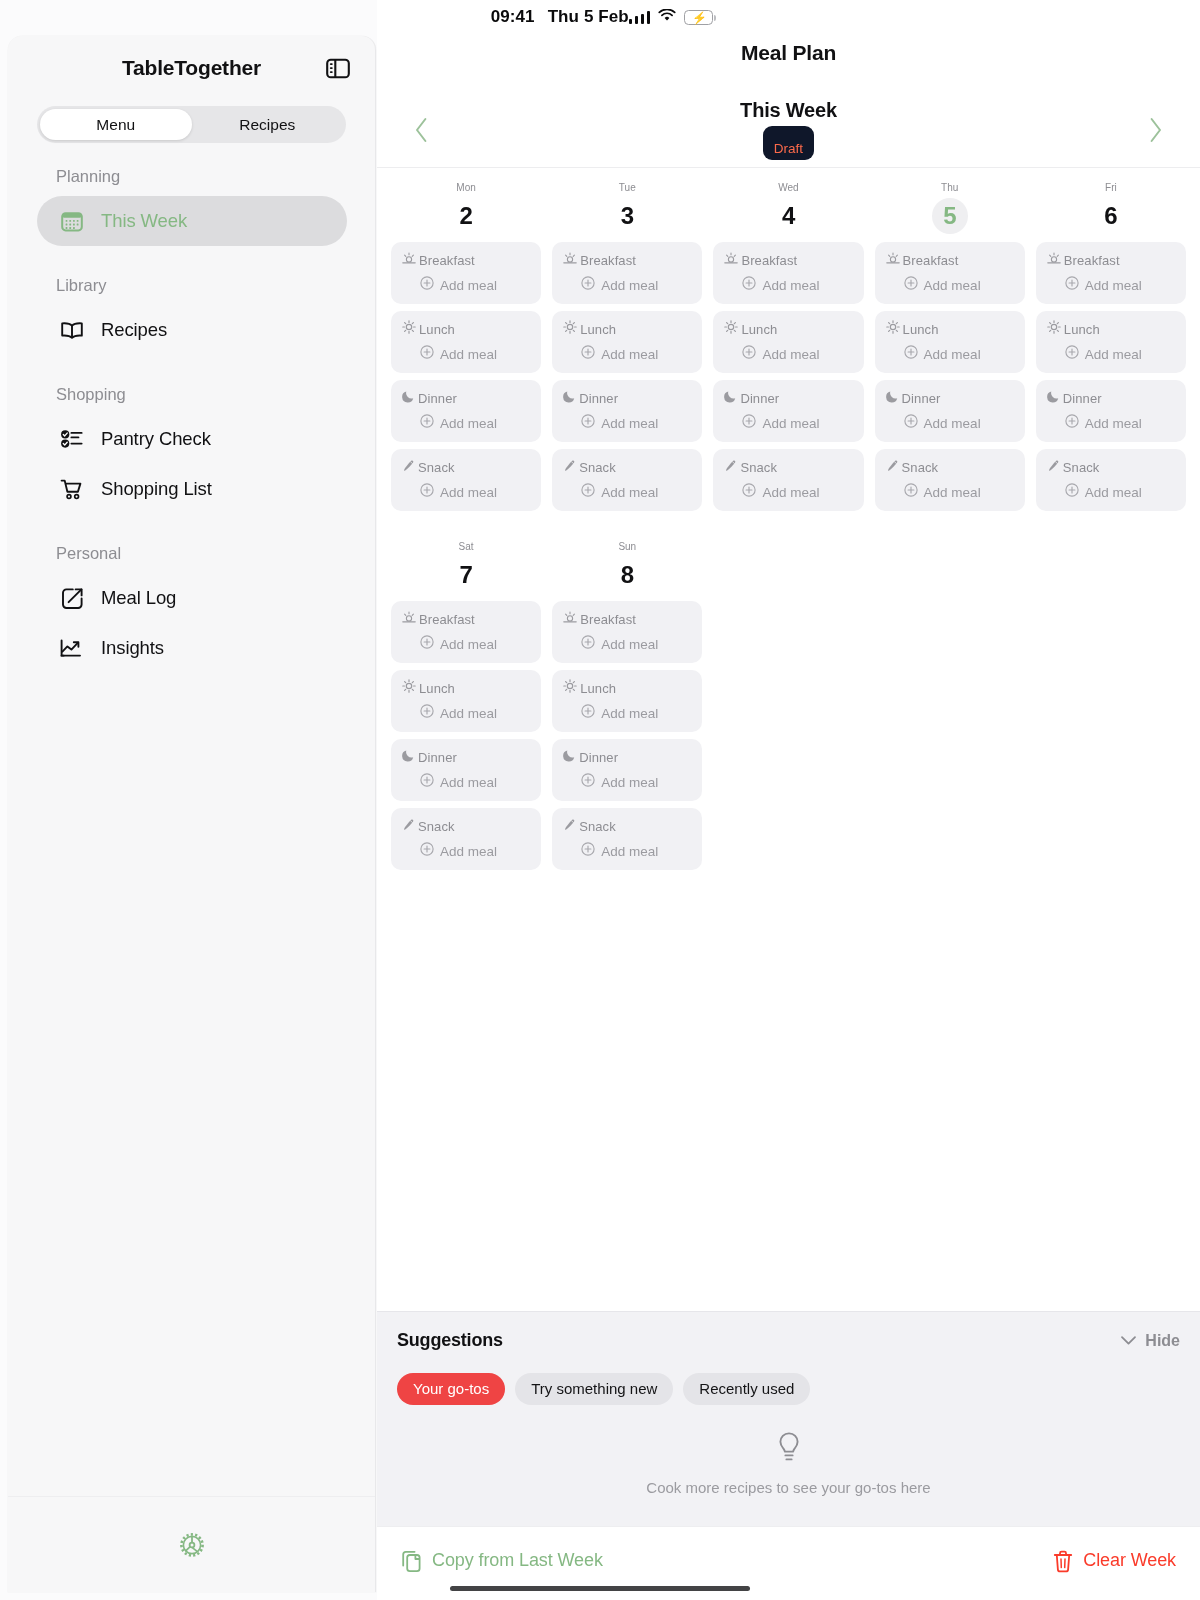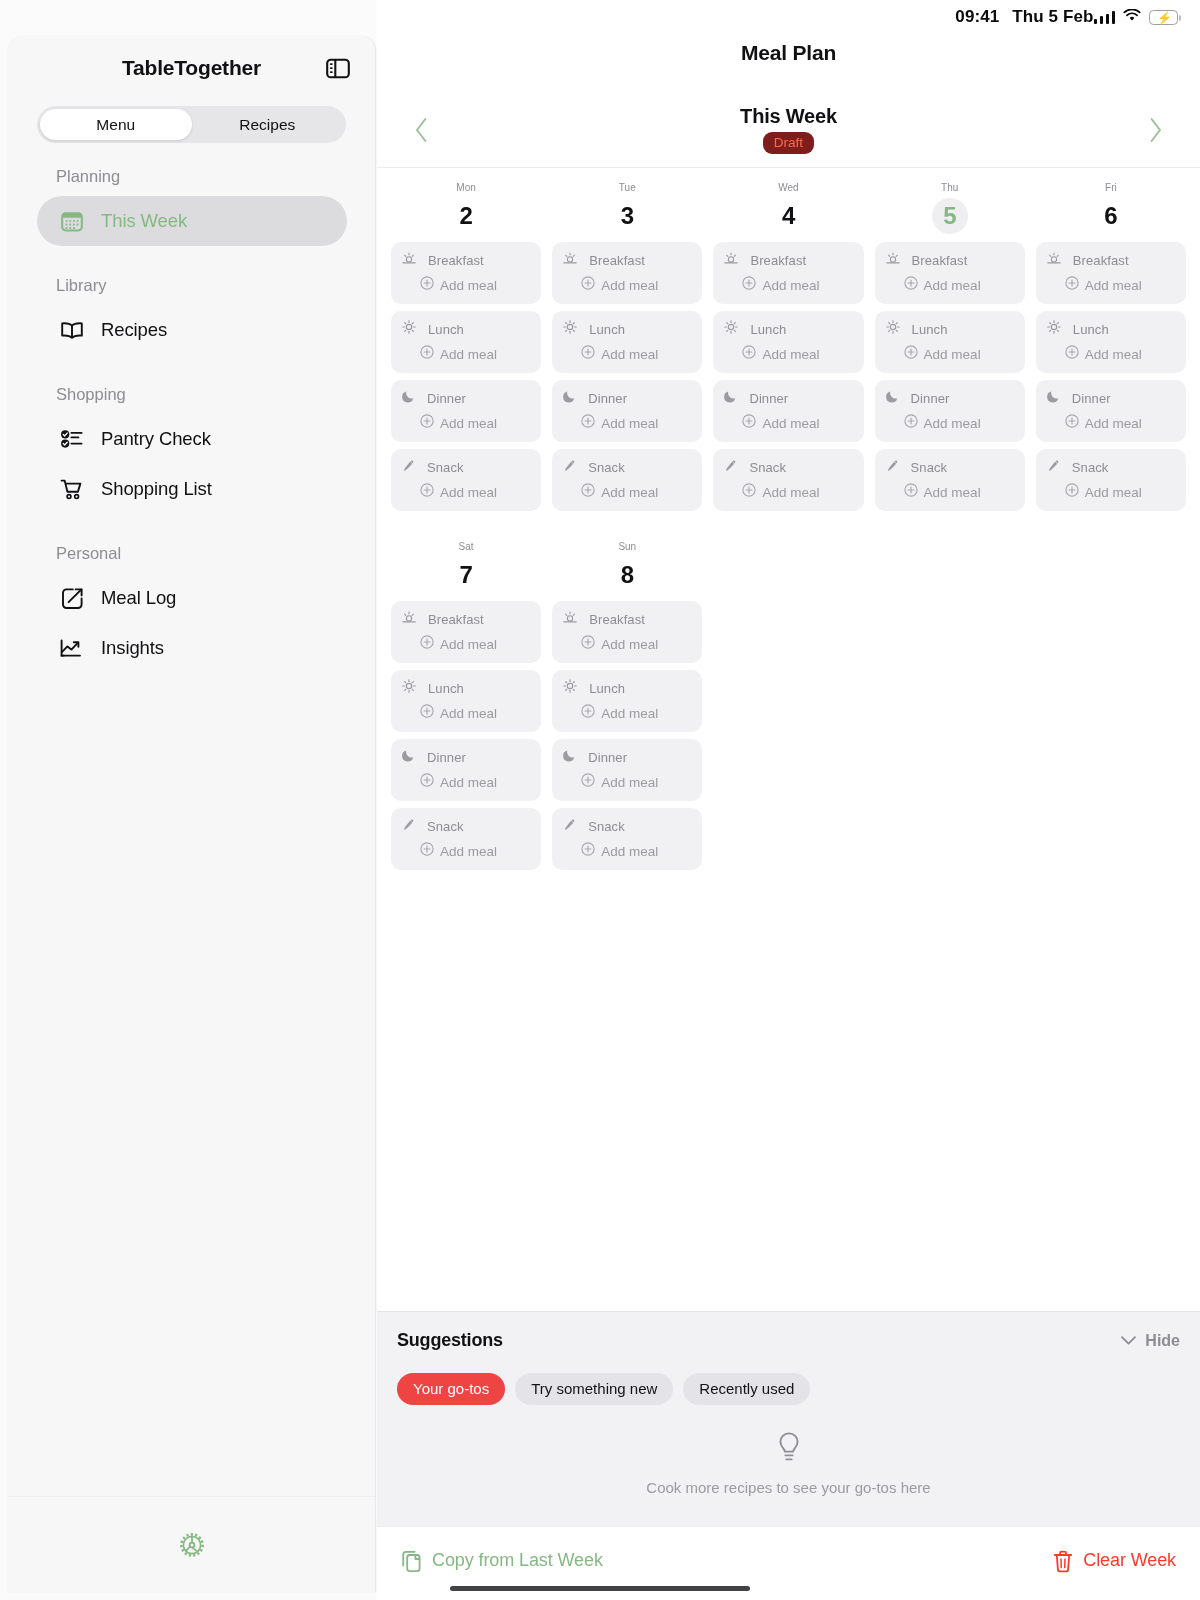--- a/index.html
+++ b/index.html
@@ -7,21 +7,21 @@
     width: 1200px; height: 1600px;
     font-family: "Liberation Sans", sans-serif;
     background: #ffffff;
     overflow: hidden;
   }
   #root { position: relative; width: 1200px; height: 1600px; background: #fbfbfc; }
 
   
   .statusbar {
     position: absolute; top: 0; left: 0; width: 1200px; height: 34px;
-    display: flex; align-items: center; justify-content: flex-end;
+    display: flex; align-items: center; justify-content: center;
     padding: 0 22px 0 26px; z-index: 40;
   }
   .sb-left { display: flex; align-items: center; gap: 13px; }
   .sb-time { font-size: 17px; font-weight: 700; color: #0b0b0c; letter-spacing: .1px; }
   .sb-date { font-size: 17px; font-weight: 700; color: #0b0b0c; letter-spacing: .1px; }
   .sb-right { display: flex; align-items: center; gap: 8px; }
   .bars { display: flex; align-items: flex-end; gap: 2.5px; height: 13px; }
   .bars i { width: 3.5px; background: #0b0b0c; border-radius: 1px; display: block; }
   .bars i:nth-child(1) { height: 5px; }
   .bars i:nth-child(2) { height: 7.5px; }
@@ -102,41 +102,41 @@
     padding-top: 14px;
   }
   .week-bar {
     height: 76px; display: flex; align-items: center; justify-content: space-between;
     padding: 0 24px; border-bottom: 1px solid #ededef; position: relative;
   }
   .chev-btn { width: 40px; height: 40px; display: flex; align-items: center; justify-content: center; cursor: pointer; }
   .week-center { display: flex; flex-direction: column; align-items: center; gap: 4px; }
   .week-name { font-size: 20px; font-weight: 700; color: #111113; letter-spacing: -.2px; }
   .draft-badge {
-    background: #7f1d1d; color: #fc6a4b; font-size: 13.5px;
-    padding: 3px 11px 4px 11px; border-radius: 9px; font-weight: 400;
+    background: #0f172a; color: #fc6a4b; font-size: 13.5px;
+    padding: 15px 11px 4px 11px; border-radius: 9px; font-weight: 400;
   }
 
   .grid-wrap { padding: 0 14px; }
   .week-grid { display: grid; grid-template-columns: repeat(5, 1fr); column-gap: 11px; }
   .day-col { padding-top: 14px; }
   .day-name { text-align: center; font-size: 10px; color: #8d8d92; margin-bottom: 5px; }
   .day-num {
     text-align: center; font-size: 24px; font-weight: 700; color: #111113;
     height: 36px; line-height: 36px; letter-spacing: -.3px;
   }
   .day-num.today span {
     display: inline-block; width: 36px; height: 36px; line-height: 36px;
     border-radius: 50%; background: #efeff1; color: #85b883;
   }
   .meals { margin-top: 8px; display: flex; flex-direction: column; gap: 7px; }
   .meal-card {
     background: #f1f1f4; border-radius: 10px; padding: 9px 11px 10px 11px; cursor: pointer;
   }
-  .meal-head { display: flex; align-items: center; gap: 12px; }
+  .meal-head { display: flex; align-items: center; gap: 3px; }
   .meal-name { font-size: 13px; color: #8d8d92; letter-spacing: .1px; }
   .add-meal {
     display: flex; align-items: center; gap: 6px; margin-top: 7px;
     padding-left: 18px; cursor: pointer;
   }
   .add-meal-label { font-size: 13.5px; color: #9b9ba0; text-align: center; }
 
   .weekend-grid { display: grid; grid-template-columns: repeat(5, 1fr); column-gap: 11px; margin-top: 16px; }
 
   .spacer { flex: 1; }

